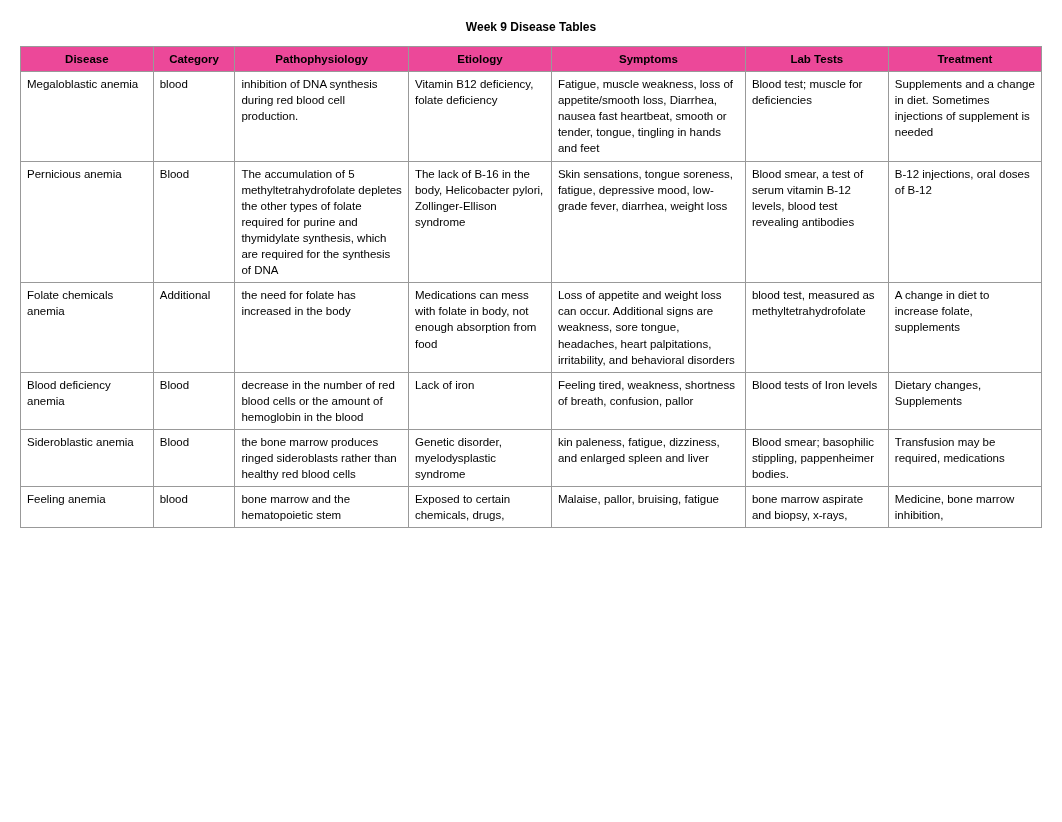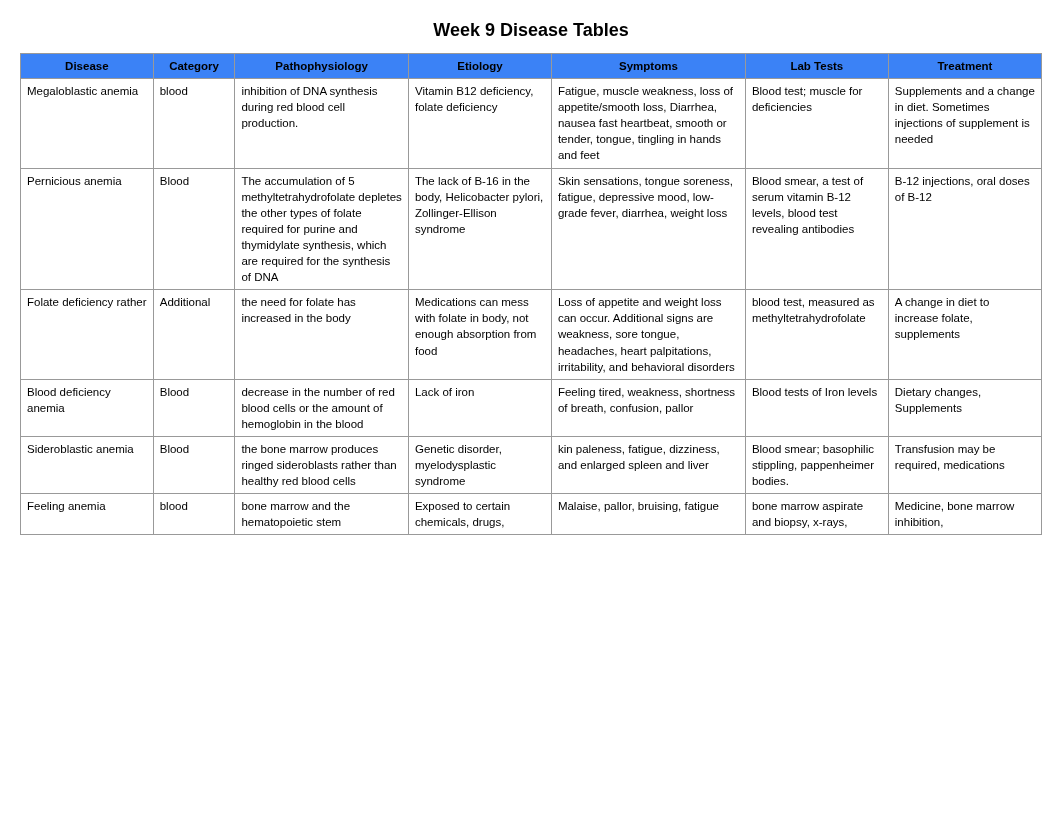--- a/index.html
+++ b/index.html
@@ -7,39 +7,39 @@
       font-family: Arial, sans-serif;
       font-size: 12px;
       background: #fff;
       color: #000;
       width: 1062px;
       min-height: 822px;
       padding: 20px;
     }
     h1 {
       text-align: center;
-      font-size: 18px;
+      font-size: 12px;
       font-weight: bold;
       margin-bottom: 12px;
     }
     table {
       width: 100%;
       border-collapse: collapse;
       table-layout: fixed;
     }
     th, td {
       border: 1px solid #999;
       padding: 4px 6px;
       vertical-align: top;
       font-size: 11.5px;
       line-height: 1.4;
     }
     th {
       font-weight: bold;
-      background: #3b82f6;
+      background: #ec4899;
     }
     col.disease    { width: 13%; }
     col.category   { width: 8%; }
     col.patho      { width: 17%; }
     col.etiology   { width: 14%; }
     col.symptoms   { width: 19%; }
     col.lab        { width: 14%; }
     col.treatment  { width: 15%; }
   </style>
 </head>
@@ -81,21 +81,21 @@
       <tr>
         <td>Pernicious anemia</td>
         <td>Blood</td>
         <td>The accumulation of 5 methyltetrahydrofolate depletes the other types of folate required for purine and thymidylate synthesis, which are required for the synthesis of DNA</td>
         <td>The lack of B-16 in the body, Helicobacter pylori, Zollinger-Ellison syndrome</td>
         <td>Skin sensations, tongue soreness, fatigue, depressive mood, low-grade fever, diarrhea, weight loss</td>
         <td>Blood smear, a test of serum vitamin B-12 levels, blood test revealing antibodies</td>
         <td>B-12 injections, oral doses of B-12</td>
       </tr>
       <tr>
-        <td>Folate deficiency rather</td>
+        <td>Folate chemicals anemia</td>
         <td>Additional</td>
         <td>the need for folate has increased in the body</td>
         <td>Medications can mess with folate in body, not enough absorption from food</td>
         <td>Loss of appetite and weight loss can occur. Additional signs are weakness, sore tongue, headaches, heart palpitations, irritability, and behavioral disorders</td>
         <td>blood test, measured as methyltetrahydrofolate</td>
         <td>A change in diet to increase folate, supplements</td>
       </tr>
       <tr>
         <td>Blood deficiency anemia</td>
         <td>Blood</td>

